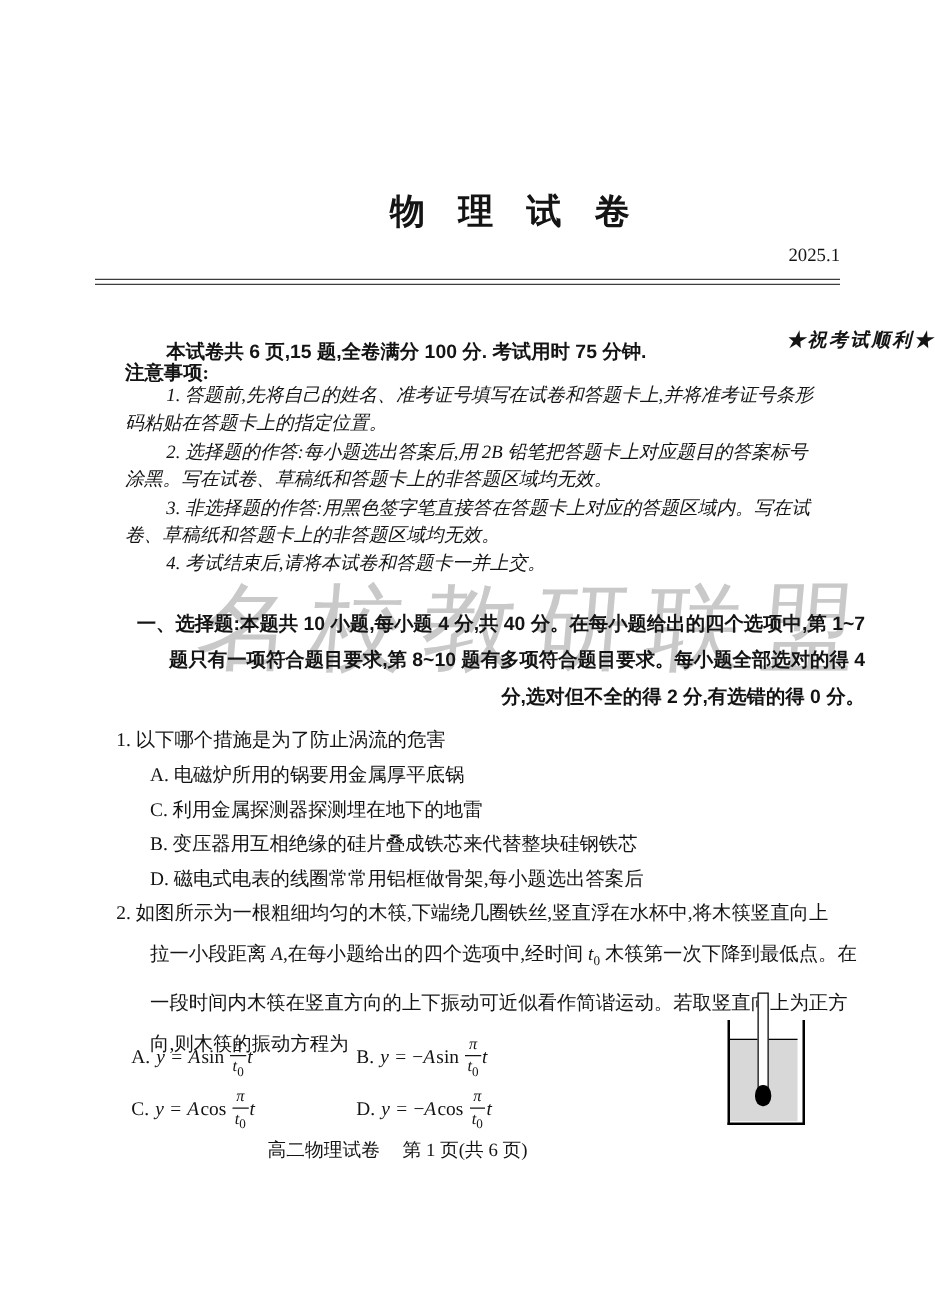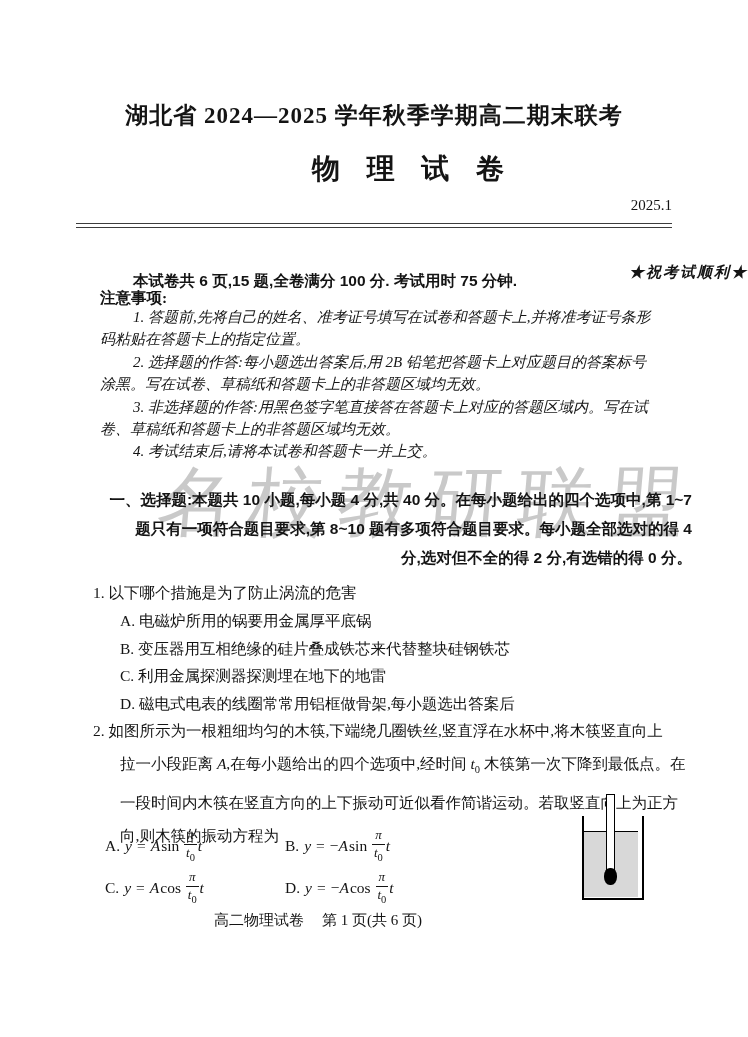--- a/index.html
+++ b/index.html
@@ -89,43 +89,42 @@
 </style>
 </head>
 <body>
 
 <div class="page">
 
   <div class="watermark">名校教研联盟</div>
 
   <div class="layer">
 
-    <div class="abs title1">湖北省 2024—2025 学年秋季学期高二期末联考</div>
     <div class="abs title2">物 理 试 卷</div>
     <div class="abs date">2025.1</div>
     <div class="abs rule"></div>
 
     <div class="abs summary">本试卷共 6 页,15 题,全卷满分 100 分. 考试用时 75 分钟.</div>
     <div class="abs wish">★祝考试顺利★</div>
     <div class="abs notice-title">注意事项:</div>
 
     <div class="abs notes">
       <p>1. 答题前,先将自己的姓名、准考证号填写在试卷和答题卡上,并将准考证号条形码粘贴在答题卡上的指定位置。</p>
       <p>2. 选择题的作答:每小题选出答案后,用 2B 铅笔把答题卡上对应题目的答案标号涂黑。写在试卷、草稿纸和答题卡上的非答题区域均无效。</p>
       <p>3. 非选择题的作答:用黑色签字笔直接答在答题卡上对应的答题区域内。写在试卷、草稿纸和答题卡上的非答题区域均无效。</p>
       <p>4. 考试结束后,请将本试卷和答题卡一并上交。</p>
     </div>
 
     <div class="abs section-header">一、选择题:本题共 10 小题,每小题 4 分,共 40 分。在每小题给出的四个选项中,第 1~7 题只有一项符合题目要求,第 8~10 题有多项符合题目要求。每小题全部选对的得 4 分,选对但不全的得 2 分,有选错的得 0 分。</div>
 
     <div class="abs q1">
       <div class="stem">1. 以下哪个措施是为了防止涡流的危害</div>
       <div class="opt">A. 电磁炉所用的锅要用金属厚平底锅</div>
+      <div class="opt">C. 利用金属探测器探测埋在地下的地雷</div>
       <div class="opt">B. 变压器用互相绝缘的硅片叠成铁芯来代替整块硅钢铁芯</div>
-      <div class="opt">C. 利用金属探测器探测埋在地下的地雷</div>
       <div class="opt">D. 磁电式电表的线圈常常用铝框做骨架,每小题选出答案后</div>
     </div>
 
     <div class="abs q2">
       <div class="ln"><span>2. 如图所示为一根粗细均匀的木筷,下端绕几圈铁丝,</span><span class="emph">竖直</span><span>浮在水杯中,将木筷</span><span class="emph">竖直</span><span>向上</span></div>
       <div class="ln cont"><span>拉一小段距离 </span><i class="mv">A</i><span>,在每小题给出的四个选项中,经时间 </span><i class="mv">t</i><sub>0</sub><span> 木筷第一次下降到最低点。在</span></div>
       <div class="ln cont"><span>一段时间内木筷在</span><span class="emph">竖直</span><span>方向的上下振动可近似看作简谐运动。若取</span><span class="emph">竖直</span><span>向上为正方</span></div>
       <div class="ln cont"><span>向,则木筷的振动方程为</span></div>
     </div>
 

